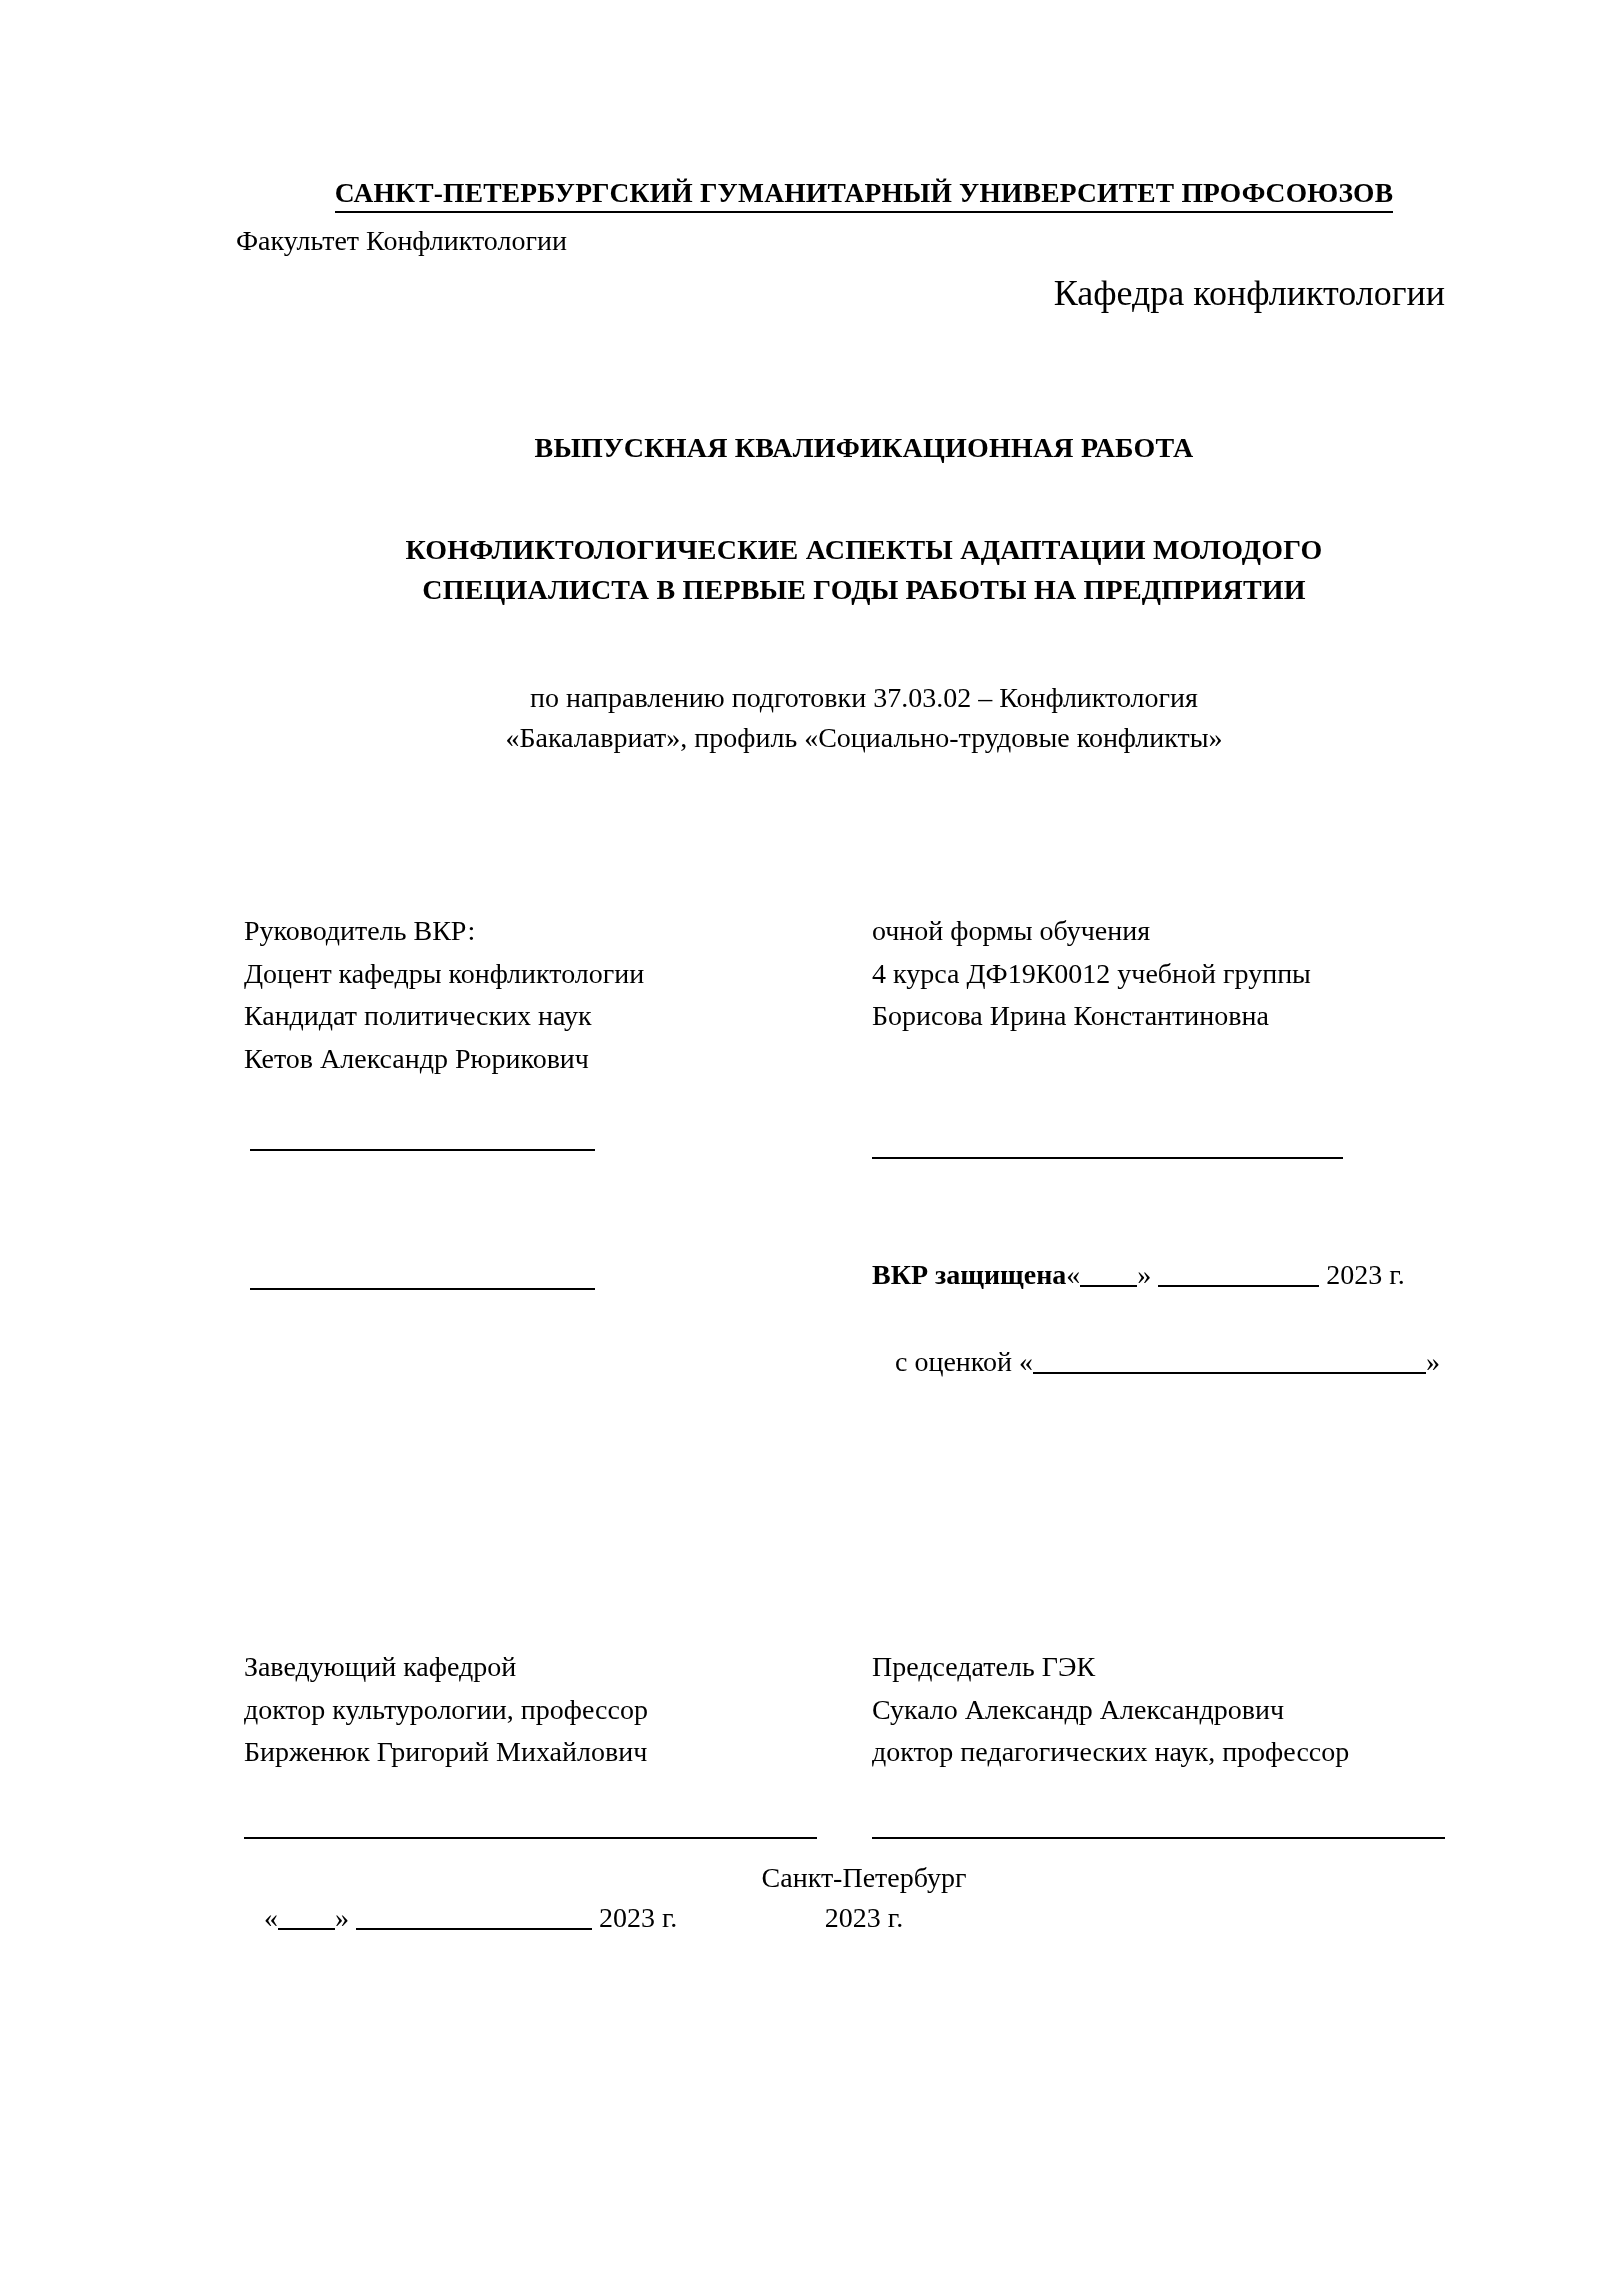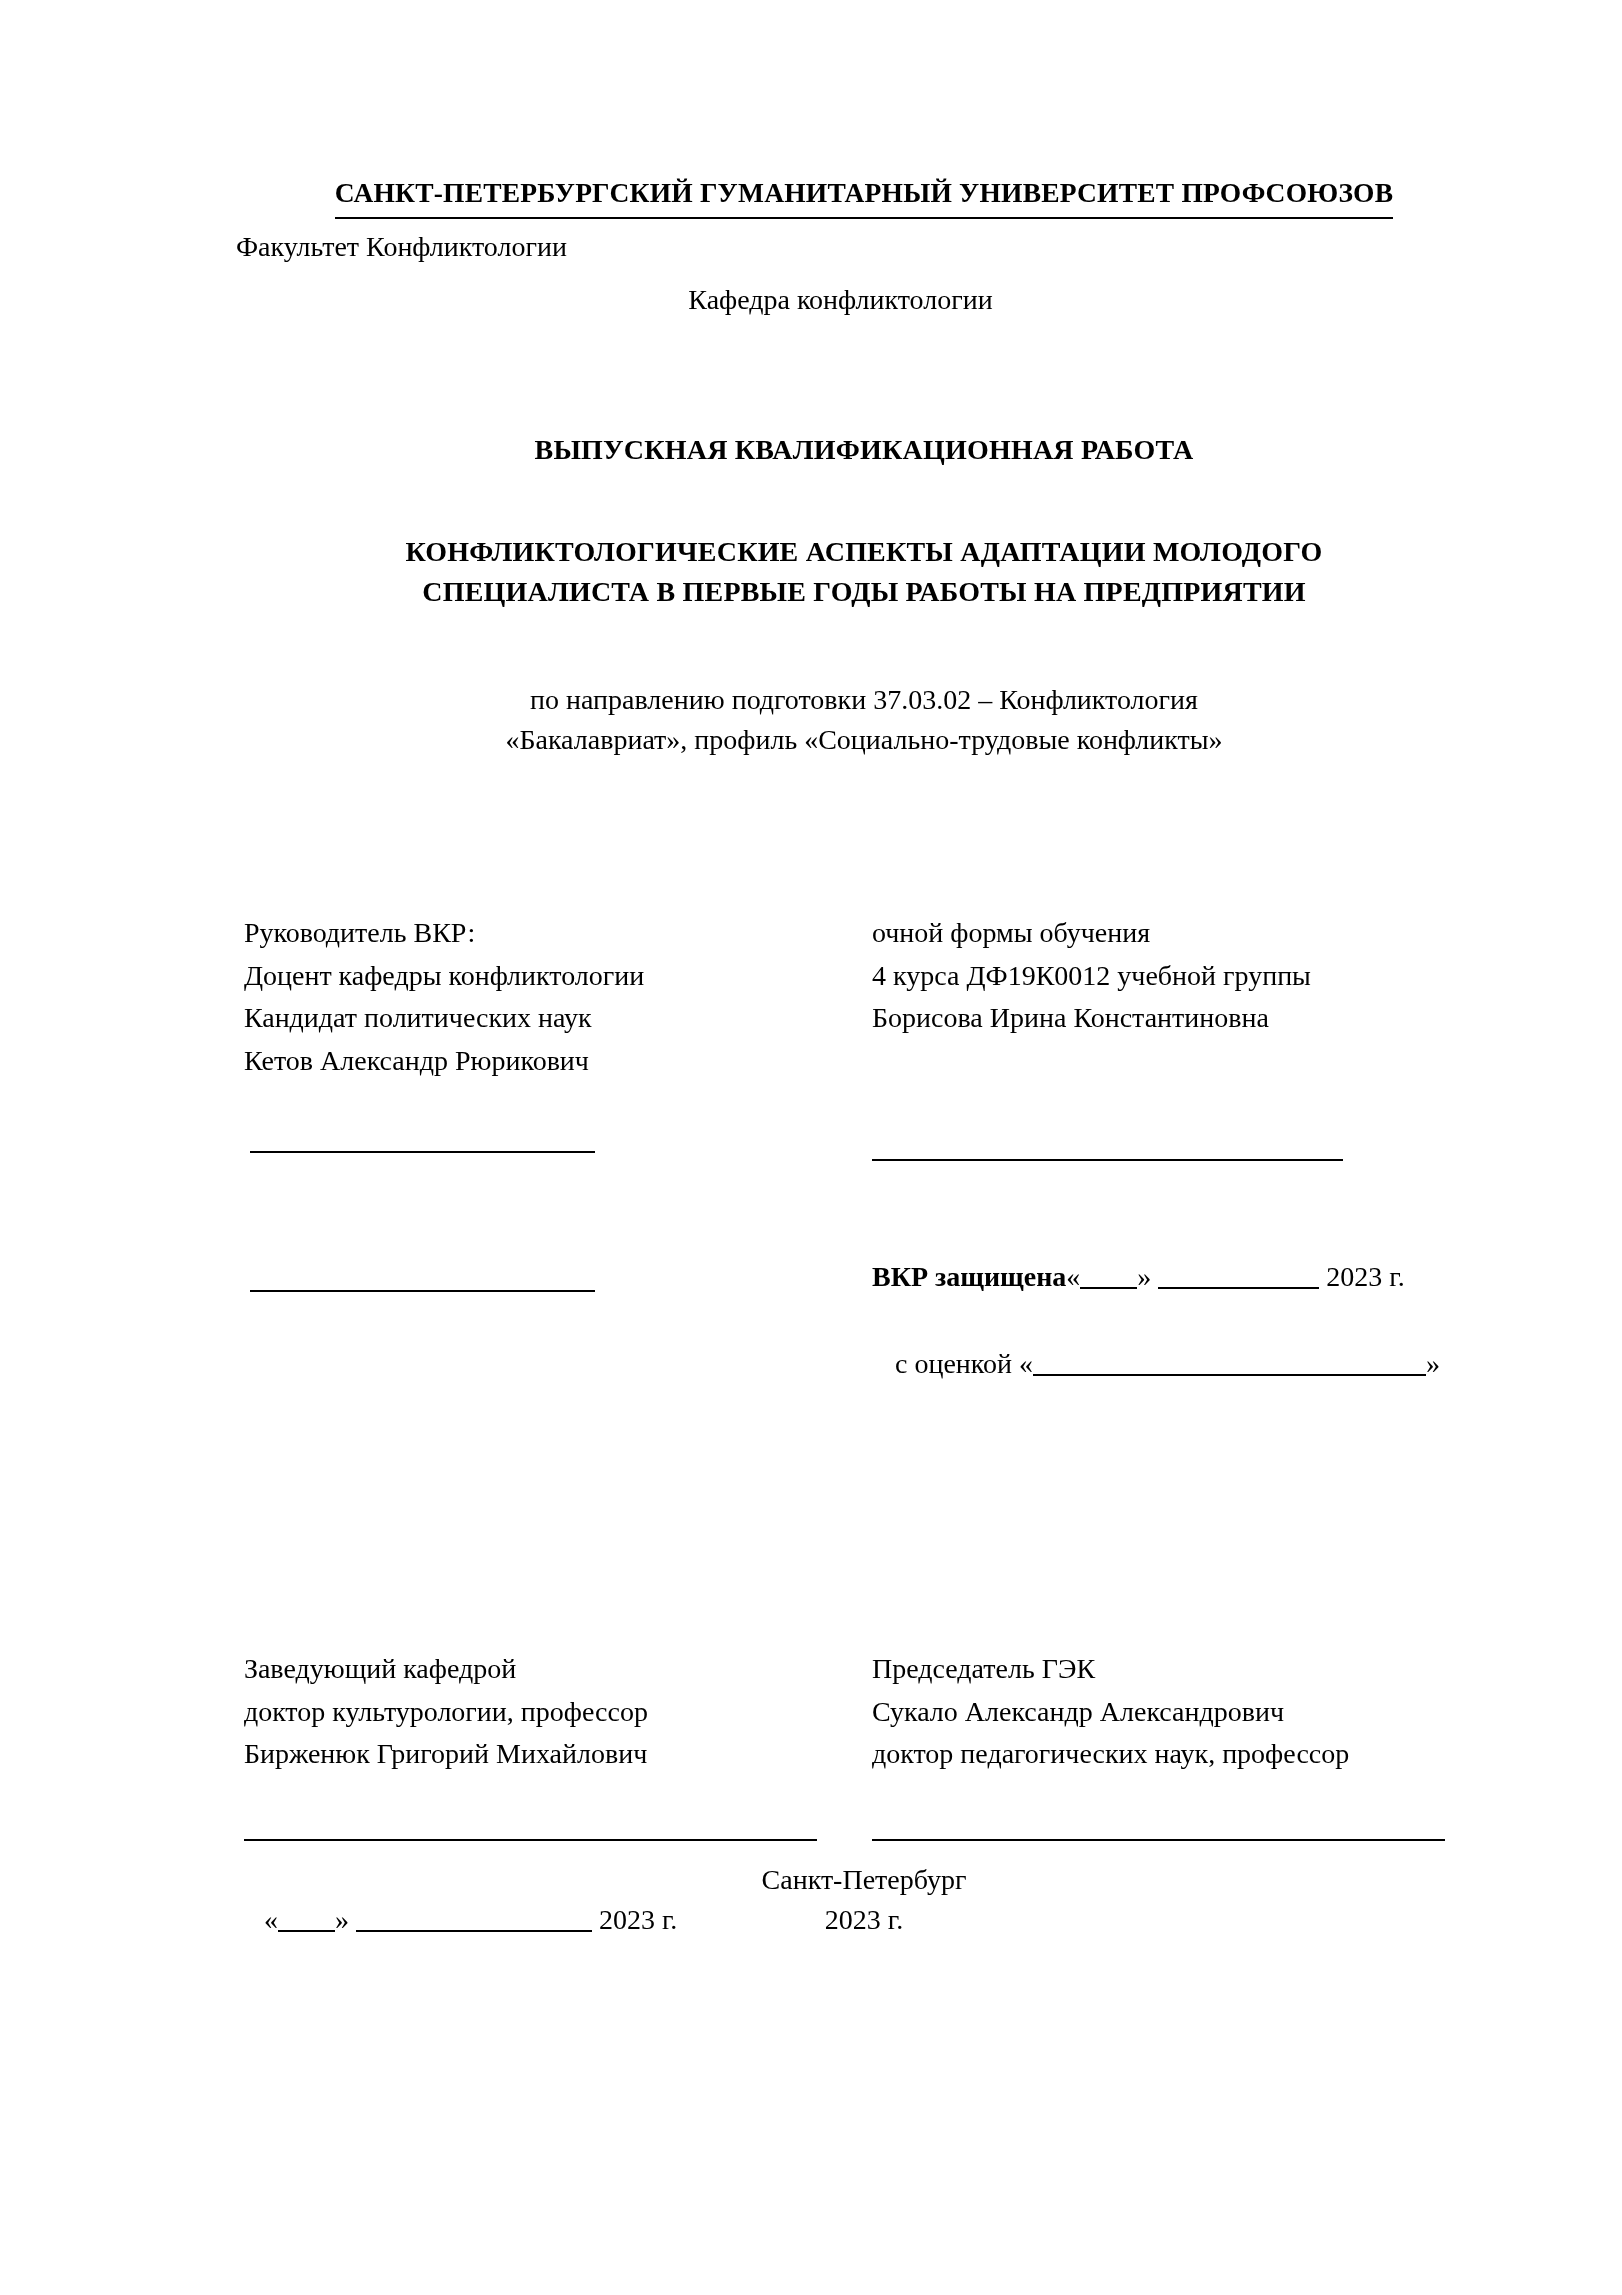--- a/index.html
+++ b/index.html
@@ -33,32 +33,32 @@
   .univ-block {
     margin-top: 177px;
     text-align: center;
   }
   .univ-title {
     font-weight: bold;
     font-size: 27.5px;
     letter-spacing: 0.2px;
     display: inline-block;
     border-bottom: 2.4px solid #000;
-    padding-bottom: 8px;
+    padding-bottom: 2px;
     white-space: nowrap;
   }
   .faculty {
     text-align: left;
     font-size: 28px;
     margin-top: 12px;
   }
   .kafedra {
-    text-align: center;
-    font-size: 28px;
-    margin-top: 21px;
+    text-align: right;
+    font-size: 36px;
+    margin-top: 15px;
     padding-right: 47px;
   }
 
   
   .work-type {
     text-align: center;
     font-weight: bold;
     font-size: 28px;
     margin-top: 118px;
     letter-spacing: 0.2px;

